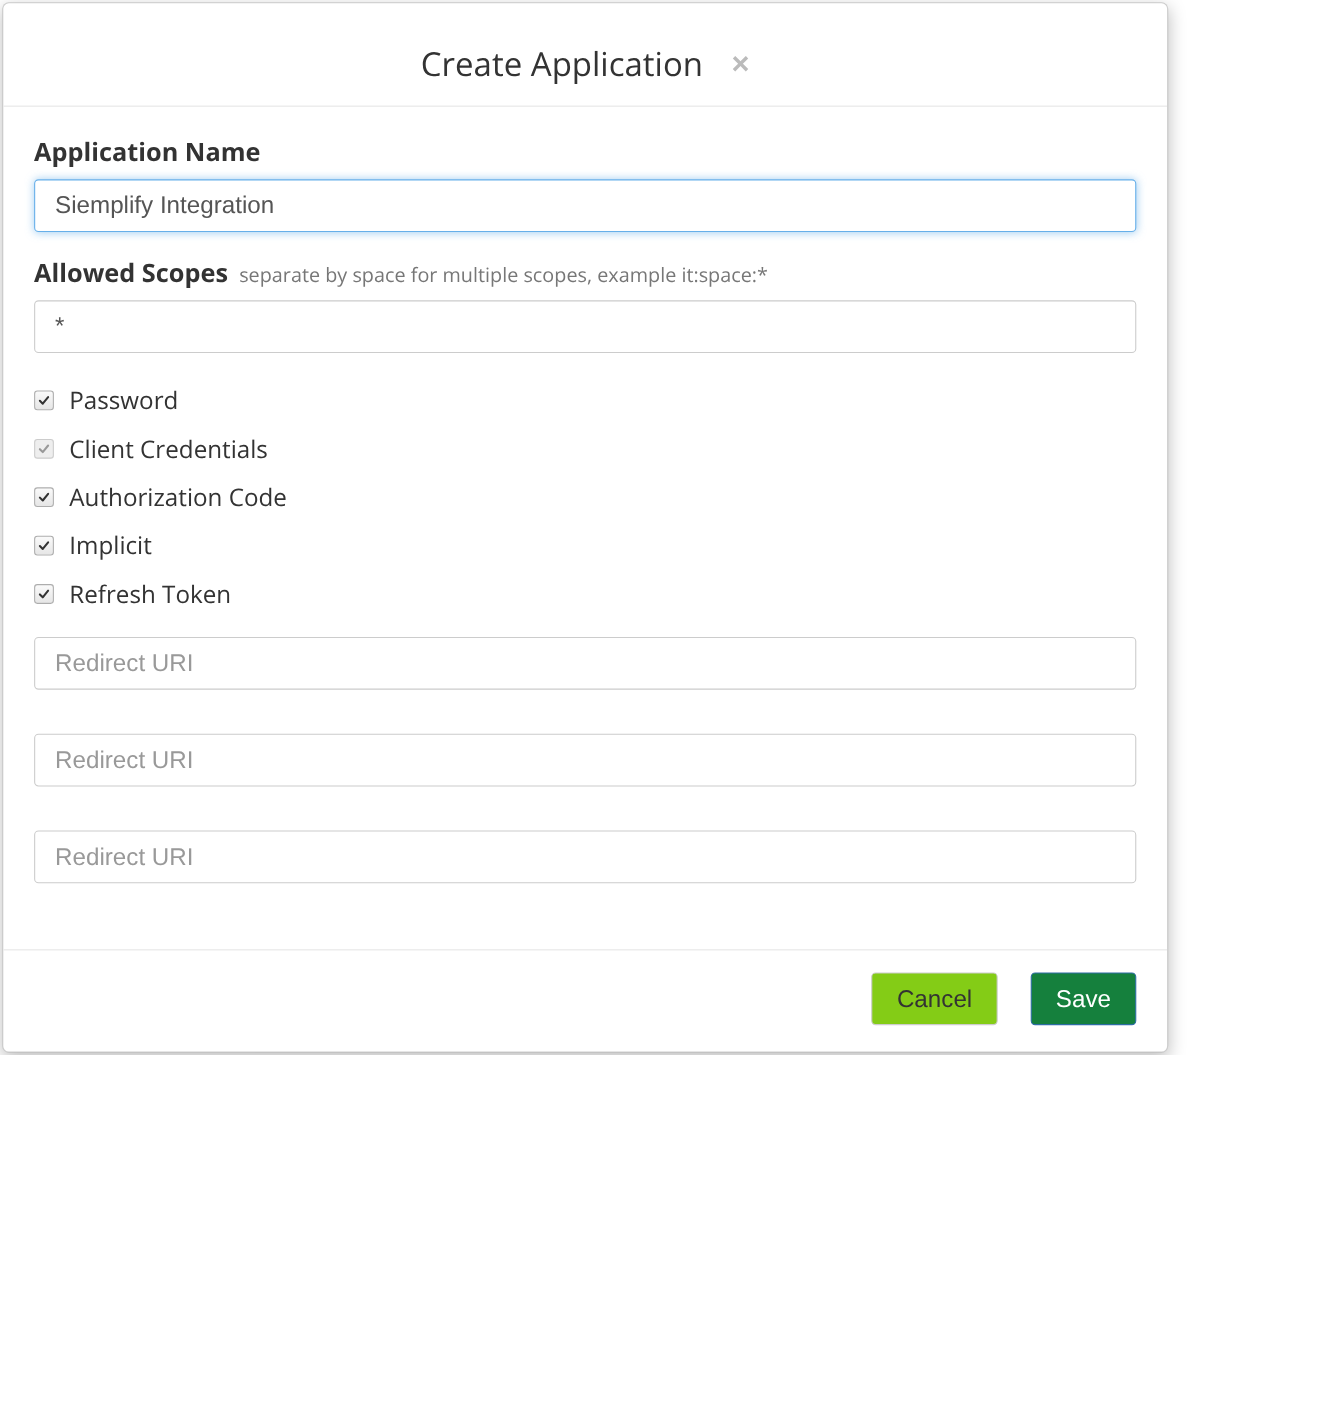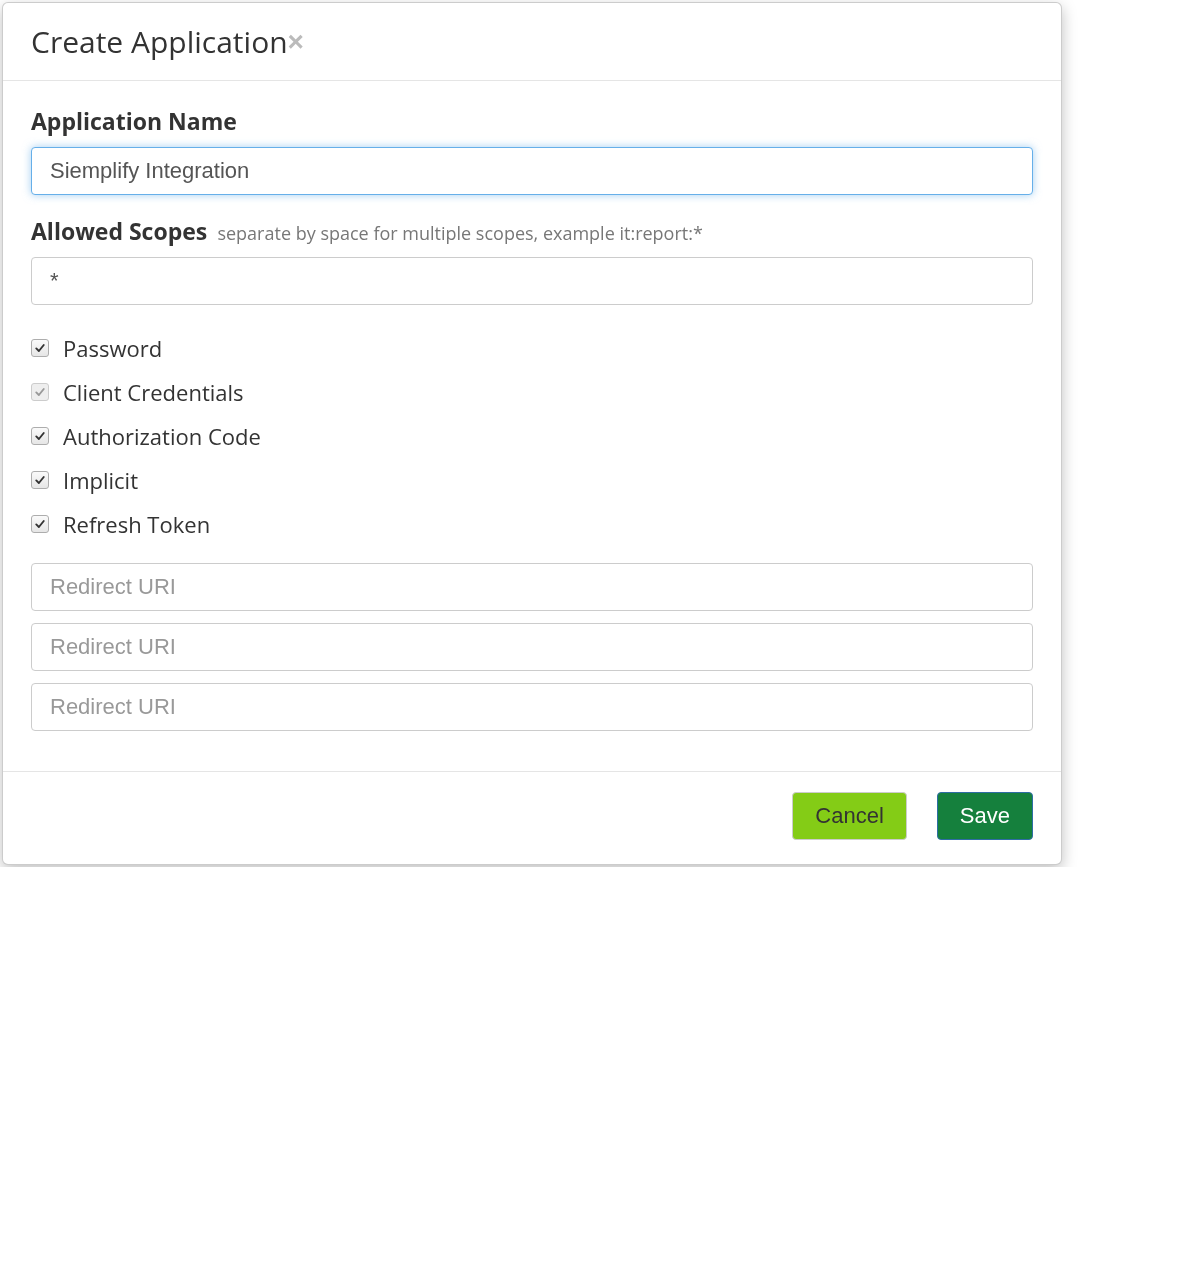--- a/index.html
+++ b/index.html
@@ -17,23 +17,24 @@
       margin: 2px;
       background: #fff;
       border: 1px solid rgba(0,0,0,0.2);
       border-radius: 6px;
       box-shadow: 0 5px 15px rgba(0,0,0,0.25);
       overflow: hidden;
     }
     .modal-header {
       display: flex;
       align-items: center;
-      justify-content: flex-start;
-      padding: 18px 28px 18px 28px;
+      justify-content: center;
+      padding: 34px 28px 18px 28px;
       border-bottom: 1px solid #e5e5e5;
+      gap: 26px;
     }
     .modal-title {
       font-size: 30px;
       font-weight: 400;
       color: #333;
       margin: 0;
     }
     .close-btn {
       background: none;
       border: none;
@@ -119,21 +120,21 @@
       stroke: #999;
     }
     .checkbox-label {
       font-size: 22px;
       color: #333;
     }
     .redirects-label {
       margin-top: 24px;
     }
     .redirect-input {
-      margin-bottom: 12px;
+      margin-bottom: 40px;
     }
     .modal-footer {
       padding: 20px 28px 24px;
       border-top: 1px solid #e5e5e5;
       display: flex;
       justify-content: flex-end;
       gap: 14px;
     }
     .btn {
       font-size: 22px;
@@ -169,21 +170,21 @@
   <div class="modal-body">
 
     <div class="form-group">
       <div class="label-main">Application Name</div>
       <input type="text" class="form-control focused" value="Siemplify Integration" style="">
     </div>
 
     <div class="form-group">
       <div>
         <span class="label-main">Allowed Scopes</span>
-        <span class="label-hint">separate by space for multiple scopes, example it:report:*</span>
+        <span class="label-hint">separate by space for multiple scopes, example it:space:*</span>
       </div>
       <input type="text" class="form-control" value="*" style="">
     </div>
 
     <div class="grants">
       <div id="grants-container">
           <div class="checkbox-row">
             <span class="chk">
               <svg viewBox="0 0 16 16">
                 <path d="M3 8.5 L6.5 12 L13 4" fill="none" stroke="#333" stroke-width="2.5" stroke-linecap="round" stroke-linejoin="round"></path>

